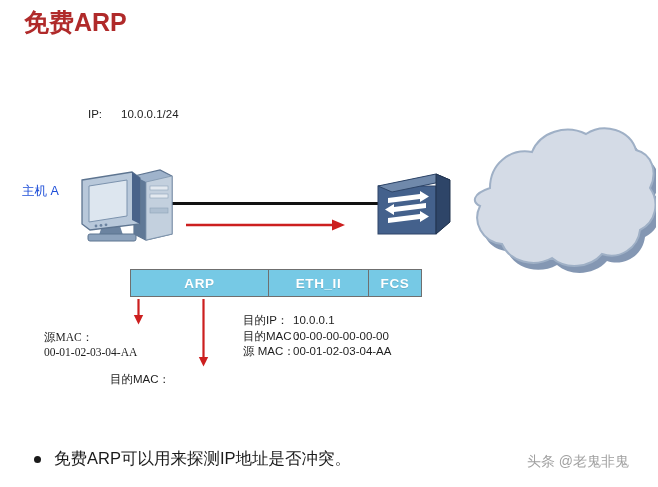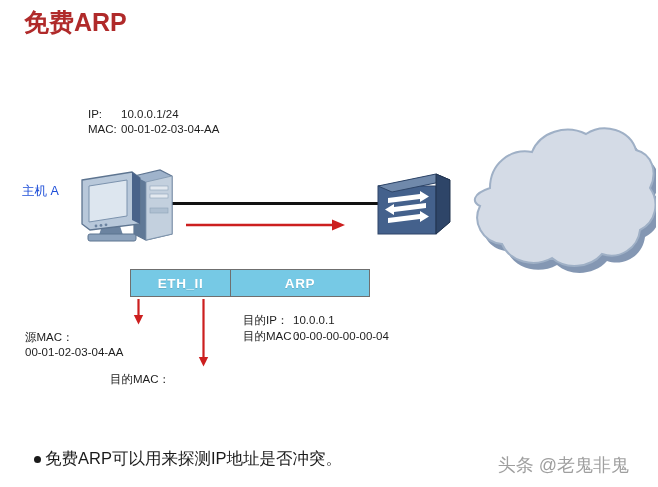--- a/index.html
+++ b/index.html
@@ -144,21 +144,21 @@
   }
 
   
   .note {
     position: absolute;
     font-size: 11.5px;
     line-height: 15px;
     color: #1d1d1d;
     white-space: nowrap;
   }
-  #note-src-mac { left: 25px; top: 330px; }
+  #note-src-mac { left: 44px; top: 330px; font-family: Liberation Serif, serif; }
   #note-dst-mac { left: 110px; top: 372px; }
 
   #detail-block {
     position: absolute;
     left: 243px;
     top: 313px;
     font-size: 11.5px;
     line-height: 15.5px;
     color: #1d1d1d;
     white-space: nowrap;
@@ -169,41 +169,41 @@
     width: 50px;
   }
 
   
   #bullet-row {
     position: absolute;
     left: 34px;
     top: 448px;
     display: flex;
     align-items: center;
-    gap: 4px;
+    gap: 13px;
   }
   #bullet-dot {
     width: 7px;
     height: 7px;
     border-radius: 50%;
     background: #1a1a1a;
     flex: 0 0 auto;
   }
   #bullet-text {
     font-size: 16.5px;
     color: #1a1a1a;
     white-space: nowrap;
   }
 
   
   #watermark {
     position: absolute;
     right: 10px;
     top: 453px;
-    font-size: 18px;
+    font-size: 14px;
     color: #8f8f8f;
     white-space: nowrap;
     opacity: 0.85;
   }
 </style>
 </head>
 <body>
 
 <div id="slide">
 
@@ -289,30 +289,28 @@
         <polygon points="54,36 22,40 22,43 13,37.5 22,32 22,35 54,31"></polygon>
         <polygon points="16,46 48,42 48,39 57,44.5 48,50 48,47 16,51"></polygon>
       </g>
     </svg>
   </div>
 
   <div id="host-info">
     <span class="row">
       <span class="k">IP:</span><span>10.0.0.1/24</span>
     </span>
-    <span class="row">
-      <span class="k">MAC:</span><span>00-01-02-03-04-AA</span>
-    </span>
   </div>
 
   <div id="host-name">主机 A</div>
 
   <div id="frame-bar">
+    <div class="seg seg-arp">ARP</div>
     <div class="seg seg-eth">ETH_II</div>
-    <div class="seg seg-arp">ARP</div>
+    <div class="seg seg-fcs">FCS</div>
   </div>
 
   <div class="varrow" style="left:133px; top:299px; height:26px;">
     <svg width="11" height="26" viewBox="0 0 11 26" xmlns="http://www.w3.org/2000/svg">
       <line x1="5.5" y1="0" x2="5.5" y2="17" stroke="#cc1f1f" stroke-width="2.2"></line>
       <polygon points="0.8,16 10.2,16 5.5,25.5" fill="#cc1f1f"></polygon>
     </svg>
   </div>
 
   <div class="varrow" style="left:198px; top:299px; height:68px;">
@@ -329,21 +327,24 @@
 
   <div class="note" id="note-dst-mac">
     <span style="display:block">目的MAC：</span>
   </div>
 
   <div id="detail-block">
     <span class="line">
       <span class="lbl">目的IP：</span><span>10.0.0.1</span>
     </span>
     <span class="line">
-      <span class="lbl">目的MAC：</span><span>00-00-00-00-00-04</span>
+      <span class="lbl">目的MAC：</span><span>00-00-00-00-00-00</span>
+    </span>
+    <span class="line">
+      <span class="lbl">源  MAC：</span><span>00-01-02-03-04-AA</span>
     </span>
   </div>
 
   <div id="bullet-row">
     <span id="bullet-dot"></span>
     <span id="bullet-text">免费ARP可以用来探测IP地址是否冲突。</span>
   </div>
 
   <div id="watermark">头条 @老鬼非鬼</div>
 

